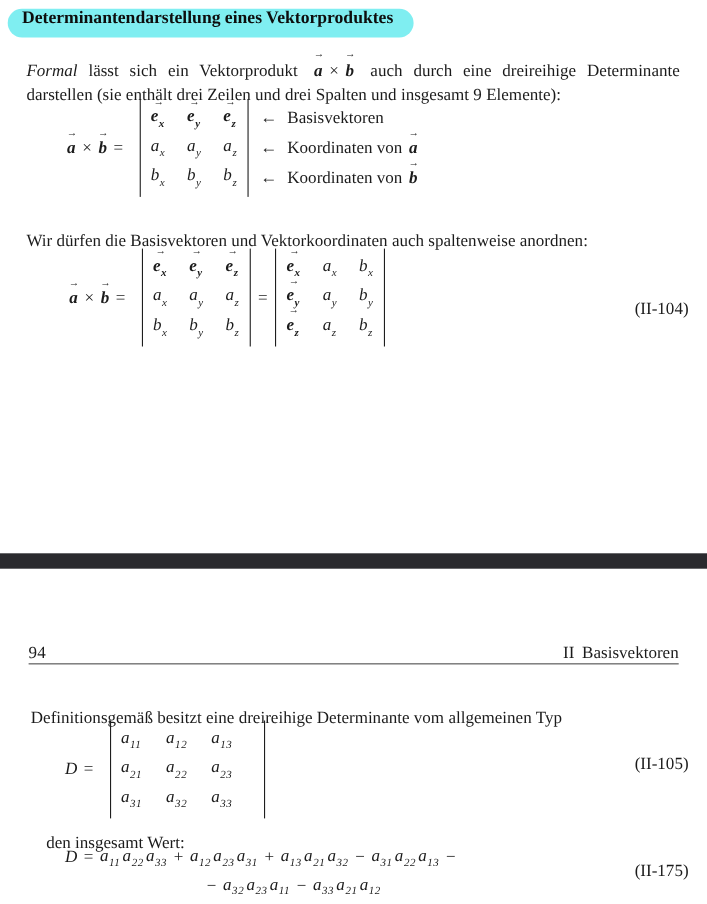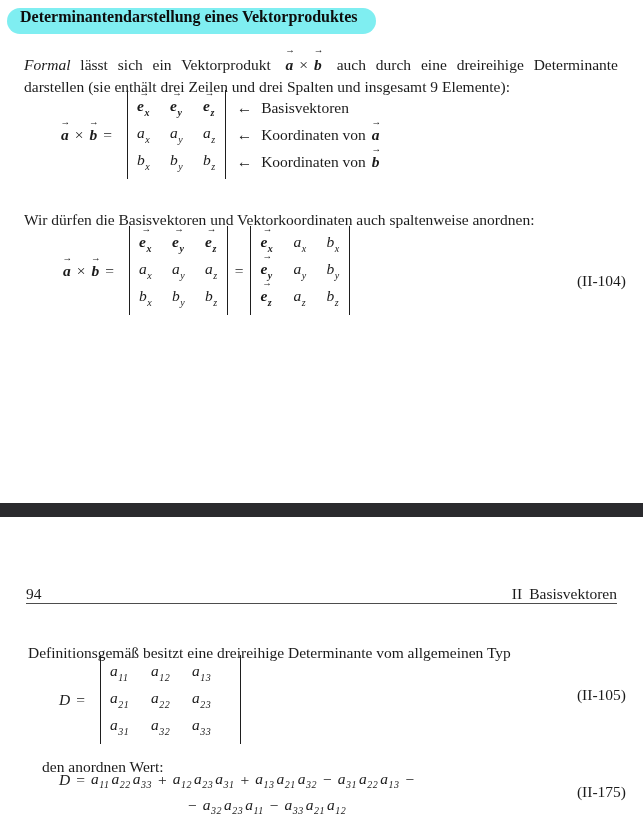--- a/index.html
+++ b/index.html
@@ -267,21 +267,21 @@
             <span class="mv"><span>a</span><sub>32</sub></span>
           </span>
           <span class="mcell">
             <span class="mv"><span>a</span><sub>33</sub></span>
           </span>
         </div>
       </span>
   </div>
   <span class="eqnum n105">(II-105)</span>
 
-  <p class="para p4">den anordnen Wert:</p>
+  <p class="para p4">den insgesamt Wert:</p>
 
   <div class="f4">
     <div class="eline l1">
         <span class="mv"><span>D</span></span>
         <span class="mo">=</span>
         <span class="mv"><span>a</span><sub>11</sub></span>
         <span class="mv"><span>a</span><sub>22</sub></span>
         <span class="mv"><span>a</span><sub>33</sub></span>
         <span class="mo">+</span>
         <span class="mv"><span>a</span><sub>12</sub></span>

